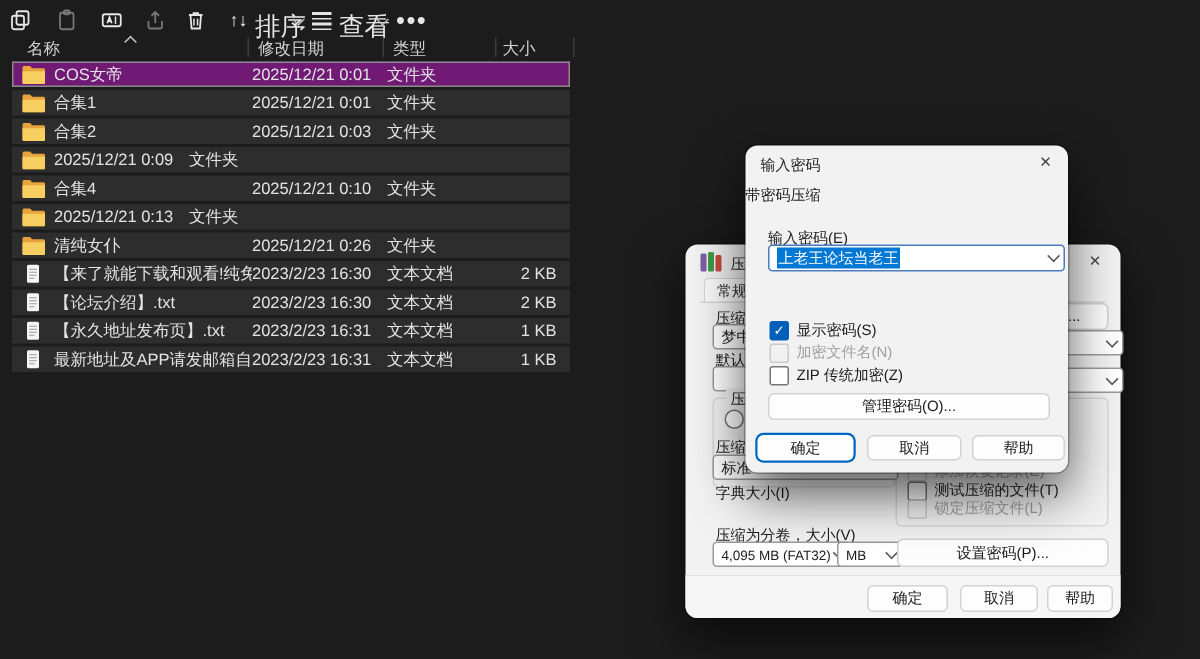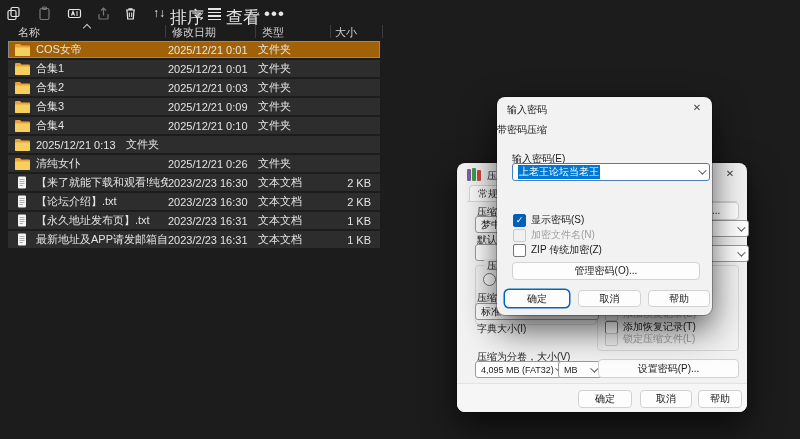--- a/index.html
+++ b/index.html
@@ -12,21 +12,21 @@
   .tlabel{position:absolute;top:6px;font-size:17px;color:#e6e6e6;}
   .chev-dn{position:absolute;width:5px;height:5px;border-right:1px solid #bdbdbd;border-bottom:1px solid #bdbdbd;transform:rotate(45deg);}
   .viewicon{position:absolute;top:8px;width:13px;display:flex;flex-direction:column;gap:2px;}
   .viewicon i{height:1.5px;background:#e6e6e6;display:block;}
   .hdr{position:absolute;top:23px;left:0;width:400px;height:17px;font-size:11px;color:#d2d2d2;}
   .hdr span{position:absolute;top:2px;white-space:nowrap;}
   .hsep{position:absolute;top:2px;width:1px;height:13px;background:#3d3d3d;}
   .caret-up{position:absolute;top:-4px;left:84px;width:5px;height:5px;border-left:1px solid #c8c8c8;border-top:1px solid #c8c8c8;transform:rotate(45deg);}
   #filelist{position:absolute;top:41px;left:8px;width:372px;}
   .row{display:flex;align-items:center;height:17px;margin-bottom:2px;background:#2d2d2d;font-size:11px;color:#e3e3e3;}
-  .row.selected{background:#a16207;outline:1px solid #8a8a8a;outline-offset:-1px;}
+  .row.selected{background:#701a75;outline:1px solid #8a8a8a;outline-offset:-1px;}
   .ficon{width:16px;height:13px;margin-left:6px;margin-right:6px;flex:0 0 auto;}
   .ficon.ic-file{display:none;}
   .row.is-file .ic-file{display:block;}
   .c-name{width:132px;white-space:nowrap;overflow:hidden;}
   .c-date{width:90px;white-space:nowrap;}
   .c-type{width:76px;white-space:nowrap;}
   .c-size{flex:1;text-align:right;padding-right:9px;white-space:nowrap;}
   
   .dlg{position:absolute;background:#f2f2f2;border-radius:8px;box-shadow:0 14px 34px rgba(0,0,0,.65),0 0 0 1px rgba(0,0,0,.25);font-size:10px;color:#1b1b1b;}
   .dtitle{position:absolute;top:6px;font-size:10px;color:#222;white-space:nowrap;text-align:right;}
@@ -157,21 +157,20 @@
         <span class="c-type">文件夹</span>
         <span class="c-size"></span>
       </div>
 
       <div class="row">
         <svg class="ficon ic-folder" viewBox="0 0 16 13">
           <path d="M1 2 a1 1 0 0 1 1-1 h4 l1.5 1.5 H15 a1 1 0 0 1 1 1 V12 a1 1 0 0 1 -1 1 H2 a1 1 0 0 1 -1 -1 Z" fill="#e8a33d"></path>
           <path d="M1 4.5 h15 V12 a1 1 0 0 1 -1 1 H2 a1 1 0 0 1 -1 -1 Z" fill="#f6cf60"></path>
         </svg>
 
-        <span class="c-name">合集3</span>
         <span class="c-date">2025/12/21 0:09</span>
         <span class="c-type">文件夹</span>
         <span class="c-size"></span>
       </div>
 
       <div class="row">
         <svg class="ficon ic-folder" viewBox="0 0 16 13">
           <path d="M1 2 a1 1 0 0 1 1-1 h4 l1.5 1.5 H15 a1 1 0 0 1 1 1 V12 a1 1 0 0 1 -1 1 H2 a1 1 0 0 1 -1 -1 Z" fill="#e8a33d"></path>
           <path d="M1 4.5 h15 V12 a1 1 0 0 1 -1 1 H2 a1 1 0 0 1 -1 -1 Z" fill="#f6cf60"></path>
         </svg>
@@ -298,21 +297,21 @@
 
     <div class="group" style="left:140px;top:102px;width:140px;height:84px">
       <span class="gtitle">压缩选项</span>
     </div>
     <span class="cb dis" style="left:148px;top:144px">
       <span class="box"></span>
         <span>添加恢复记录(E)</span>
     </span>
     <span class="cb" style="left:148px;top:157px">
       <span class="box"></span>
-        <span>添加恢复记录(T)</span>
+        <span>测试压缩的文件(T)</span>
     </span>
     <span class="cb dis" style="left:148px;top:169px">
       <span class="box"></span>
         <span>锁定压缩文件(L)</span>
     </span>
 
     <span class="dlabel" style="left:20px;top:128px">压缩方式(C)</span>
     <div class="combo" style="left:18px;top:140px;width:112px;height:15px">
       <span>标准</span>
         <i class="chev"></i>

